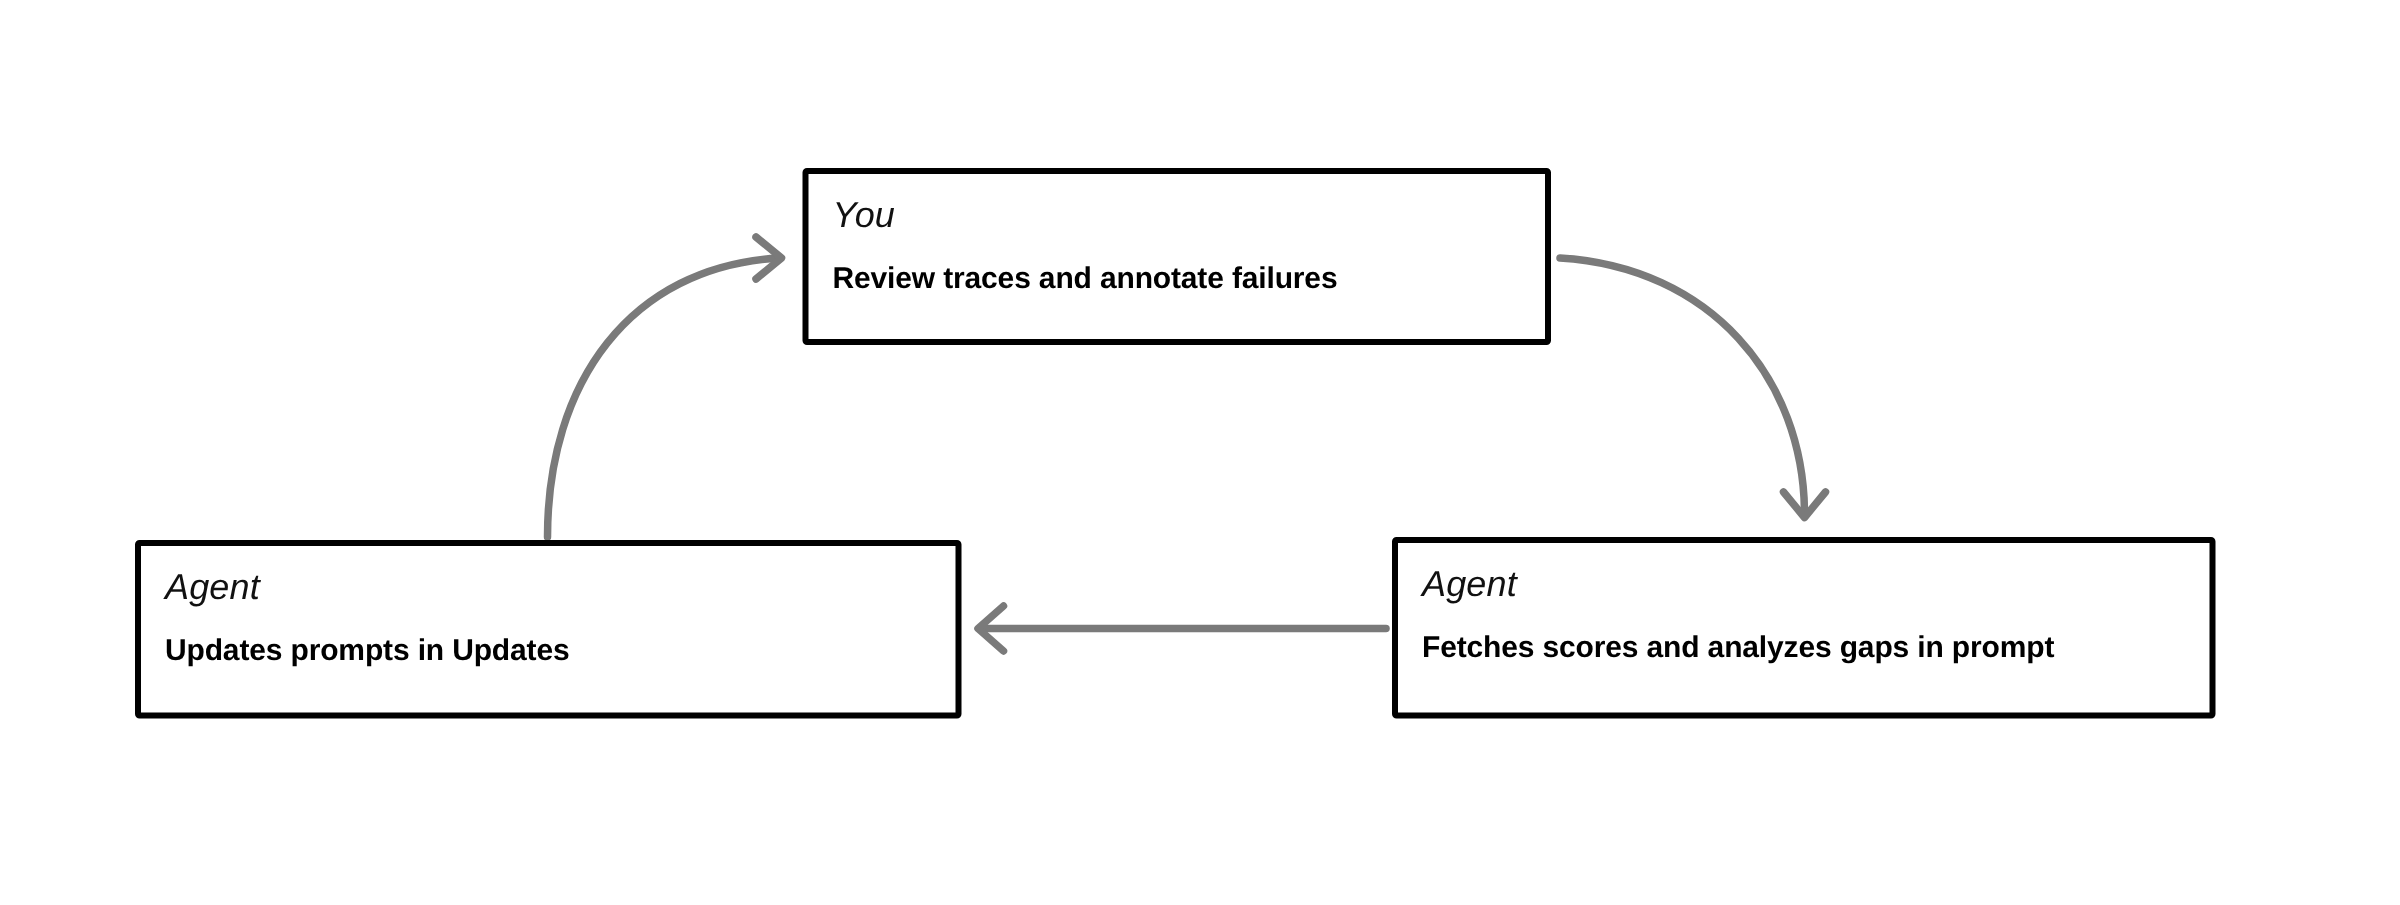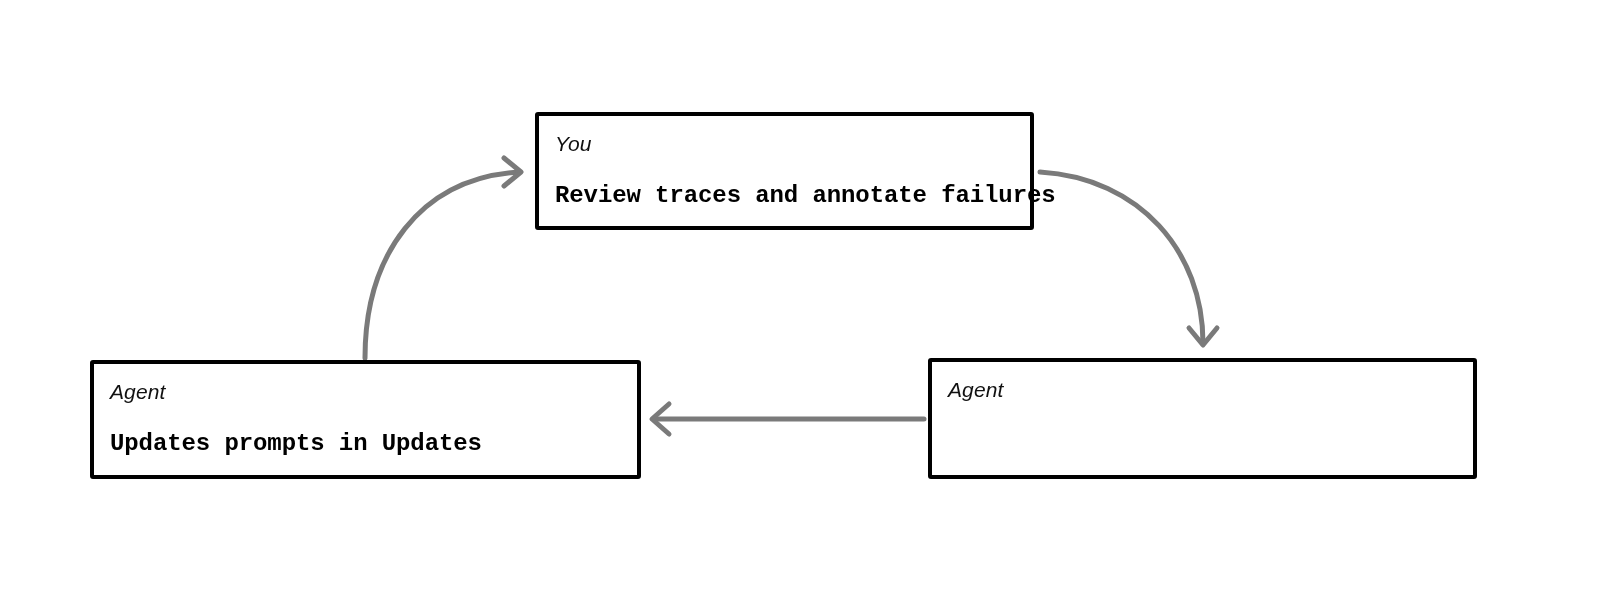--- a/index.html
+++ b/index.html
@@ -28,32 +28,32 @@
     box-sizing: border-box;
     background: #ffffff;
     border: 4px solid #000000;
     border-radius: 3px;
     padding: 16px 16px 0 16px;
   }
   .node-role {
     font-family: "Liberation Sans", sans-serif;
     font-style: italic;
     font-weight: 400;
-    font-size: 21px;
+    font-size: 24px;
     line-height: 24px;
     color: #111111;
     letter-spacing: 0.1px;
   }
   .node-title {
-    font-family: Liberation Mono, monospace;
+    font-family: Liberation Sans, sans-serif;
     font-weight: 700;
-    font-size: 24px;
+    font-size: 20px;
     line-height: 28px;
     color: #000000;
-    margin-top: 26px;
+    margin-top: 16px;
     white-space: nowrap;
     letter-spacing: -0.1px;
   }
   #node-you      { left: 535px; top: 112px;  width: 499px; height: 118px; }
   #node-updates  { left: 90px;  top: 360px;  width: 551px; height: 119px; }
   #node-fetches  { left: 928px; top: 358px;  width: 549px; height: 121px; }
 </style>
 </head>
 <body>
 
@@ -82,15 +82,16 @@
     <div class="node-title">Review traces and annotate failures</div>
   </div>
 
   <div class="node" id="node-updates">
     <div class="node-role">Agent</div>
     <div class="node-title">Updates prompts in Updates</div>
   </div>
 
   <div class="node" id="node-fetches">
     <div class="node-role">Agent</div>
+    <div class="node-title">Fetches scores and analyzes gaps in prompt</div>
   </div>
 
 </div>
 
 </body></html>

